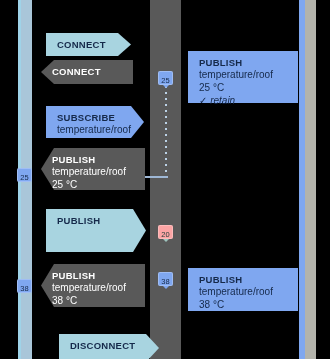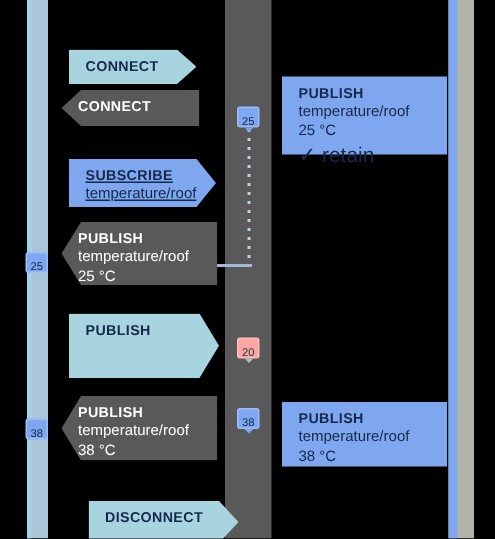--- a/index.html
+++ b/index.html
@@ -26,21 +26,21 @@
      background-image:linear-gradient(to bottom,#bcd2e6 0 2px,transparent 2px 6px);
      background-size:2px 6px;}
   #retain-elbow{position:absolute;left:140px;top:176px;width:28px;height:2px;
      background:#9fb8d6;}
 
   
   .msg{position:absolute;box-sizing:border-box;padding:6px 9px 7px 11px;
        line-height:1.28;}
   .msg .ttl{font-weight:bold;font-size:9.5px;letter-spacing:.25px;display:block;}
   .msg .ln{display:block;font-size:10px;}
-  .msg .it{display:block;font-size:14px;}
+  .msg .it{display:block;font-size:10px;font-style:italic;}
 
   
   .ar-r{clip-path:polygon(0 0,calc(100% - 13px) 0,100% 50%,calc(100% - 13px) 100%,0 100%);}
   .ar-l{clip-path:polygon(13px 0,100% 0,100% 100%,13px 100%,0 50%);}
 
   
   .c-cyan{background:#a8d4e0;color:#15294a;}
   .c-blue{background:#7fa7f0;color:#15294a;}
   .c-gray{background:#595959;color:#ffffff;}
   .c-blue2{background:#7fa7f0;color:#15294a;}
@@ -75,21 +75,21 @@
   <div id="retain-elbow"></div>
 
   <div class="msg c-cyan ar-r" style="left:46px;top:33px;width:85px;height:23px;">
     <span class="ttl">CONNECT</span>
   </div>
 
   <div class="msg c-gray ar-l" style="left:41px;top:60px;width:92px;height:24px;">
     <span class="ttl">CONNECT</span>
   </div>
 
-  <div class="msg c-blue ar-r" style="left:46px;top:106px;width:98px;height:32px;text-decoration:underline;">
+  <div class="msg c-blue ar-r" style="left:46px;top:106px;width:98px;height:32px;">
     <span class="ttl">SUBSCRIBE</span>
     <span class="ln">temperature/roof</span>
   </div>
 
   <div class="msg c-gray ar-l" style="left:41px;top:148px;width:104px;height:42px;">
     <span class="ttl">PUBLISH</span>
     <span class="ln">temperature/roof</span>
     <span class="ln">25 °C</span>
   </div>
 

